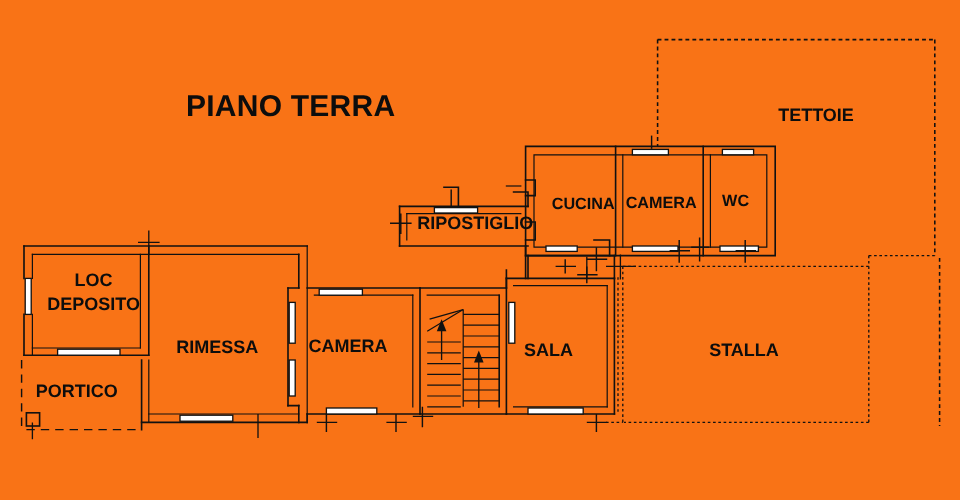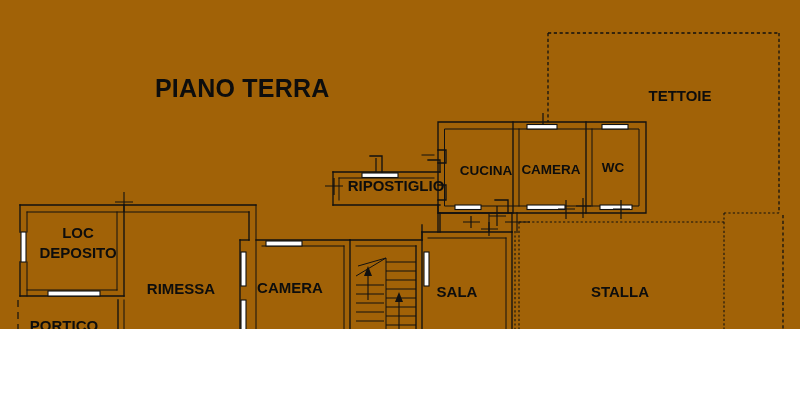--- a/index.html
+++ b/index.html
@@ -7,22 +7,22 @@
     margin: 0;
     padding: 0;
     background: #ffffff;
   }
   body {
     font-family: "Liberation Sans", sans-serif;
   }
   #plan-root {
     position: relative;
     width: 800px;
-    height: 329px;
-    background: #a16207;
+    height: 417px;
+    background: #f97316;
     overflow: hidden;
   }
   #plan-svg {
     position: absolute;
     left: 0;
     top: 0;
     width: 800px;
     height: 417px;
   }
   .plan-title {

